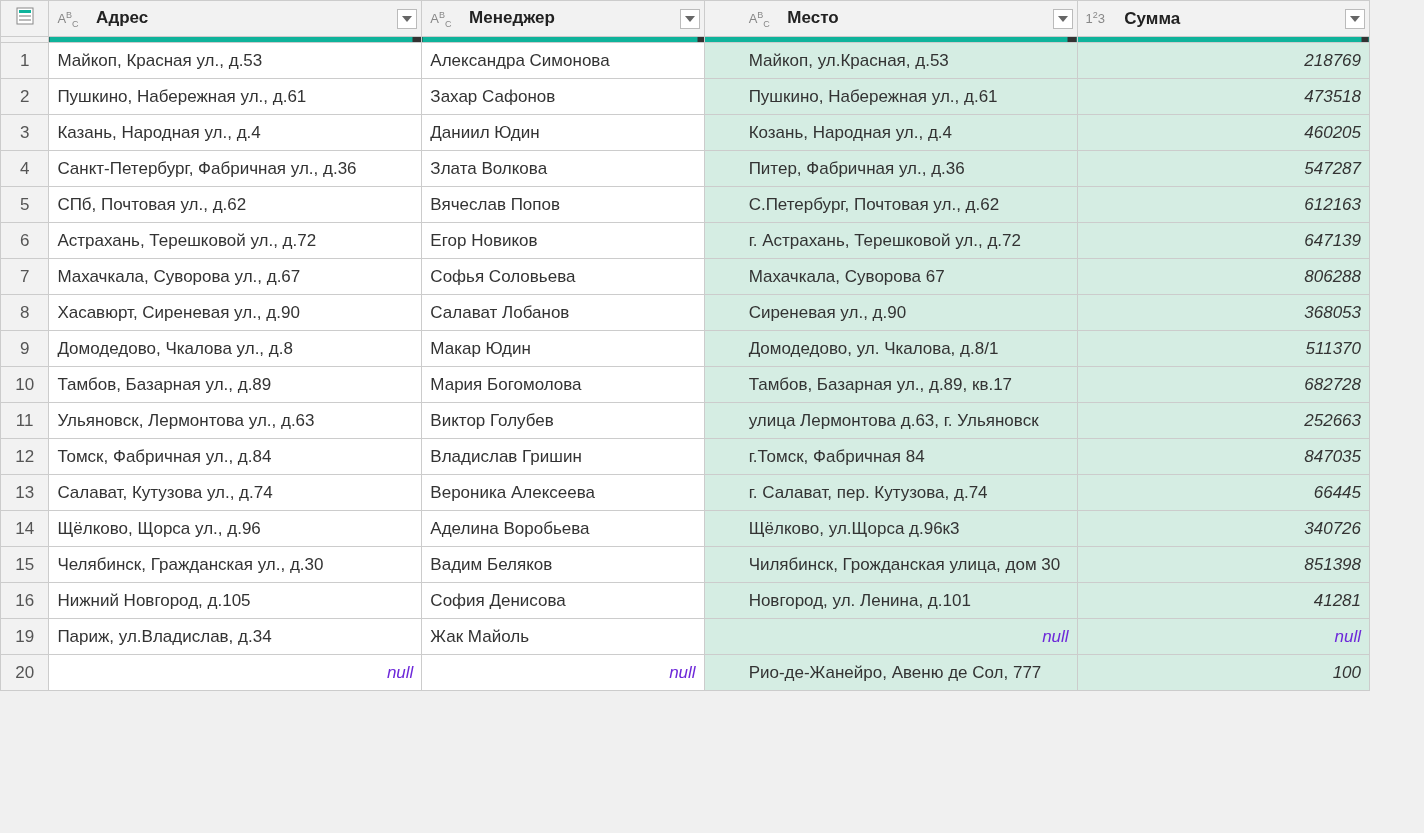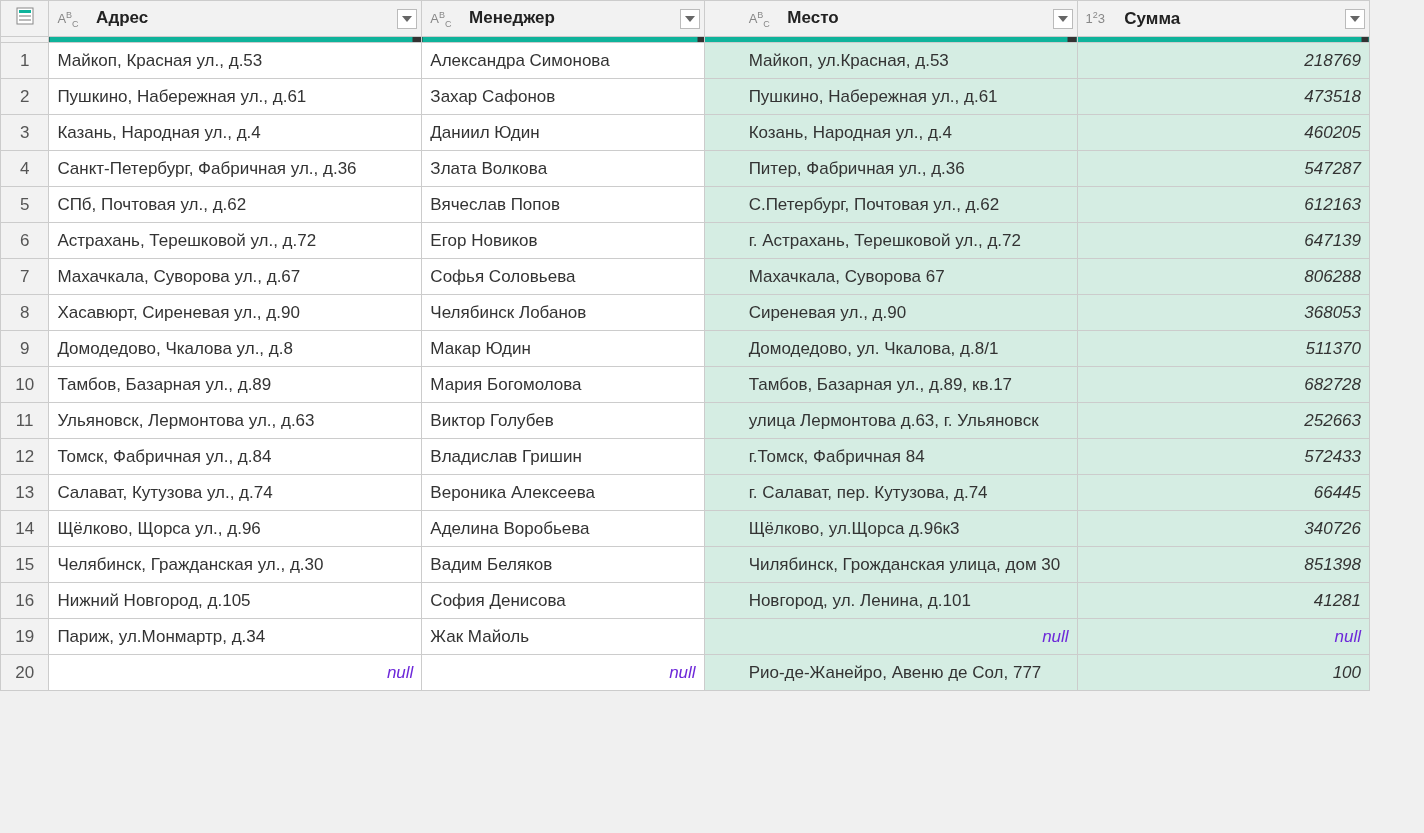--- a/index.html
+++ b/index.html
@@ -196,21 +196,21 @@
     <div class="row">
       <div class="rownum">7</div>
       <div class="cell col-address">Махачкала, Суворова ул., д.67</div>
       <div class="cell col-manager">Софья Соловьева</div>
       <div class="cell col-place">Махачкала, Суворова 67</div>
       <div class="cell col-sum">806288</div>
     </div>
     <div class="row">
       <div class="rownum">8</div>
       <div class="cell col-address">Хасавюрт, Сиреневая ул., д.90</div>
-      <div class="cell col-manager">Челябинск Лобанов</div>
+      <div class="cell col-manager">Салават Лобанов</div>
       <div class="cell col-place">Сиреневая ул., д.90</div>
       <div class="cell col-sum">368053</div>
     </div>
     <div class="row">
       <div class="rownum">9</div>
       <div class="cell col-address">Домодедово, Чкалова ул., д.8</div>
       <div class="cell col-manager">Макар Юдин</div>
       <div class="cell col-place">Домодедово, ул. Чкалова, д.8/1</div>
       <div class="cell col-sum">511370</div>
     </div>
@@ -226,21 +226,21 @@
       <div class="cell col-address">Ульяновск, Лермонтова ул., д.63</div>
       <div class="cell col-manager">Виктор Голубев</div>
       <div class="cell col-place">улица Лермонтова д.63, г. Ульяновск</div>
       <div class="cell col-sum">252663</div>
     </div>
     <div class="row">
       <div class="rownum">12</div>
       <div class="cell col-address">Томск, Фабричная ул., д.84</div>
       <div class="cell col-manager">Владислав Гришин</div>
       <div class="cell col-place">г.Томск, Фабричная 84</div>
-      <div class="cell col-sum">572433</div>
+      <div class="cell col-sum">847035</div>
     </div>
     <div class="row">
       <div class="rownum">13</div>
       <div class="cell col-address">Салават, Кутузова ул., д.74</div>
       <div class="cell col-manager">Вероника Алексеева</div>
       <div class="cell col-place">г. Салават, пер. Кутузова, д.74</div>
       <div class="cell col-sum">66445</div>
     </div>
     <div class="row">
       <div class="rownum">14</div>
@@ -258,21 +258,21 @@
     </div>
     <div class="row">
       <div class="rownum">16</div>
       <div class="cell col-address">Нижний Новгород, д.105</div>
       <div class="cell col-manager">София Денисова</div>
       <div class="cell col-place">Новгород, ул. Ленина, д.101</div>
       <div class="cell col-sum">41281</div>
     </div>
     <div class="row">
       <div class="rownum">19</div>
-      <div class="cell col-address">Париж, ул.Монмартр, д.34</div>
+      <div class="cell col-address">Париж, ул.Владислав, д.34</div>
       <div class="cell col-manager">Жак Майоль</div>
       <div class="cell col-place null">null</div>
       <div class="cell col-sum null">null</div>
     </div>
     <div class="row">
       <div class="rownum">20</div>
       <div class="cell col-address null">null</div>
       <div class="cell col-manager null">null</div>
       <div class="cell col-place">Рио-де-Жанейро, Авеню де Сол, 777</div>
       <div class="cell col-sum">100</div>

